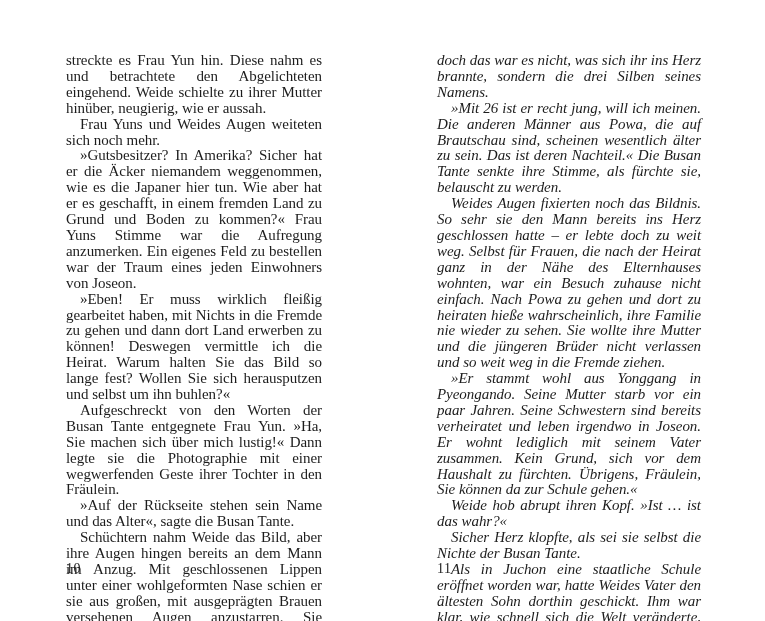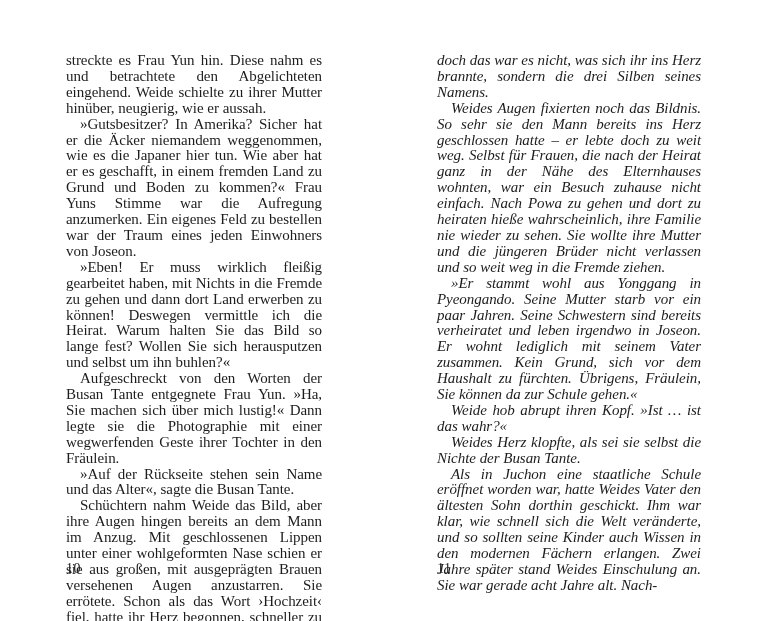--- a/index.html
+++ b/index.html
@@ -63,32 +63,34 @@
     width: 264px;
   }
 </style>
 </head>
 <body>
 
 <div class="book-spread">
 
   <div class="text-block text-block-left">
     <p>streckte es Frau Yun hin. Diese nahm es und betrachtete den Abgelichteten eingehend. Weide schielte zu ihrer Mutter hinüber, neugierig, wie er aussah.</p>
+    <p class="indent">Frau Yuns und Weides Augen weiteten sich noch mehr.</p>
     <p class="indent">»Gutsbesitzer? In Amerika? Sicher hat er die Äcker niemandem weggenommen, wie es die Japaner hier tun. Wie aber hat er es geschafft, in einem fremden Land zu Grund und Boden zu kommen?« Frau Yuns Stimme war die Aufregung anzumerken. Ein eigenes Feld zu bestellen war der Traum eines jeden Einwohners von Joseon.</p>
     <p class="indent">»Eben! Er muss wirklich fleißig gearbeitet haben, mit Nichts in die Fremde zu gehen und dann dort Land erwerben zu können! Deswegen vermittle ich die Heirat. Warum halten Sie das Bild so lange fest? Wollen Sie sich herausputzen und selbst um ihn buhlen?«</p>
     <p class="indent">Aufgeschreckt von den Worten der Busan Tante entgegnete Frau Yun. »Ha, Sie machen sich über mich lustig!« Dann legte sie die Photographie mit einer wegwerfenden Geste ihrer Tochter in den Fräulein.</p>
     <p class="indent">»Auf der Rückseite stehen sein Name und das Alter«, sagte die Busan Tante.</p>
     <p class="indent">Schüchtern nahm Weide das Bild, aber ihre Augen hingen bereits an dem Mann im Anzug. Mit geschlossenen Lippen unter einer wohlgeformten Nase schien er sie aus großen, mit ausgeprägten Brauen versehenen Augen anzustarren. Sie errötete. Schon als das Wort ›Hochzeit‹ fiel, hatte ihr Herz begonnen, schneller zu schlagen, doch nun raste es.</p>
     <p class="indent">Weide drehte die Aufnahme um. In feinsäuberlicher Handschrift stand dort, Seo Tä-Wan, 26 Jahre. Neun Jahre älter als sie,</p>
   </div>
   <div class="page-number page-number-left">10</div>
 
   <div class="text-block text-block-right">
     <p>doch das war es nicht, was sich ihr ins Herz brannte, sondern die drei Silben seines Namens.</p>
+    <p class="indent">»Mit 26 ist er recht jung, will ich meinen. Die anderen Männer aus Powa, die auf Brautschau sind, scheinen wesentlich älter zu sein. Das ist deren Nachteil.« Die Busan Tante senkte ihre Stimme, als fürchte sie, belauscht zu werden.</p>
     <p class="indent">Weides Augen fixierten noch das Bildnis. So sehr sie den Mann bereits ins Herz geschlossen hatte – er lebte doch zu weit weg. Selbst für Frauen, die nach der Heirat ganz in der Nähe des Elternhauses wohnten, war ein Besuch zuhause nicht einfach. Nach Powa zu gehen und dort zu heiraten hieße wahrscheinlich, ihre Familie nie wieder zu sehen. Sie wollte ihre Mutter und die jüngeren Brüder nicht verlassen und so weit weg in die Fremde ziehen.</p>
     <p class="indent">»Er stammt wohl aus Yonggang in Pyeongando. Seine Mutter starb vor ein paar Jahren. Seine Schwestern sind bereits verheiratet und leben irgendwo in Joseon. Er wohnt lediglich mit seinem Vater zusammen. Kein Grund, sich vor dem Haushalt zu fürchten. Übrigens, Fräulein, Sie können da zur Schule gehen.«</p>
     <p class="indent">Weide hob abrupt ihren Kopf. »Ist … ist das wahr?«</p>
-    <p class="indent">Weides Herz klopfte, als sei sie selbst die Nichte der Busan Tante.</p>
+    <p class="indent">Sicher Herz klopfte, als sei sie selbst die Nichte der Busan Tante.</p>
     <p class="indent">Als in Juchon eine staatliche Schule eröffnet worden war, hatte Weides Vater den ältesten Sohn dorthin geschickt. Ihm war klar, wie schnell sich die Welt veränderte, und so sollten seine Kinder auch Wissen in den modernen Fächern erlangen. Zwei Jahre später stand Weides Einschulung an. Sie war gerade acht Jahre alt. Nach-</p>
   </div>
   <div class="page-number page-number-right">11</div>
 
 </div>
 
 </body></html>

